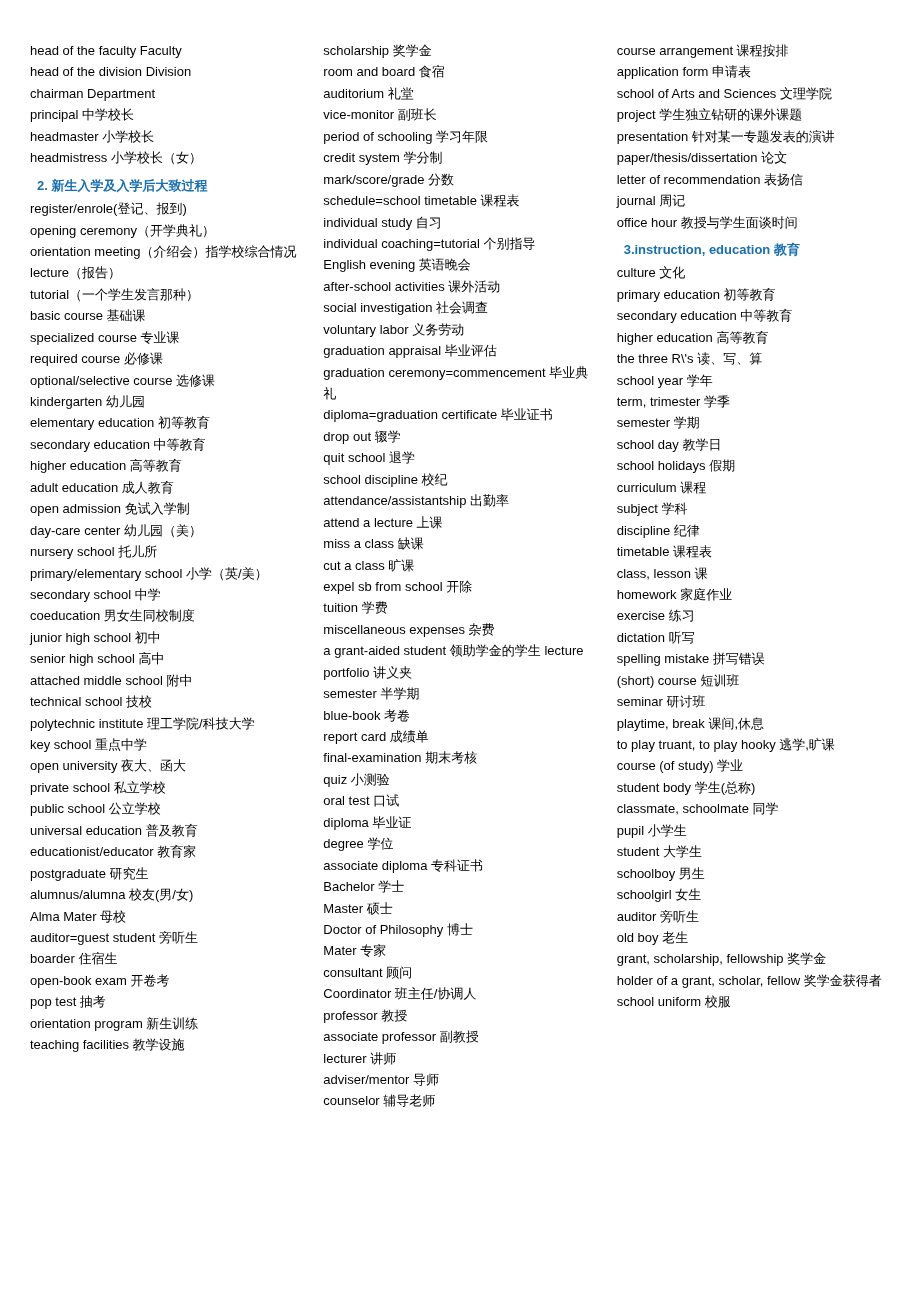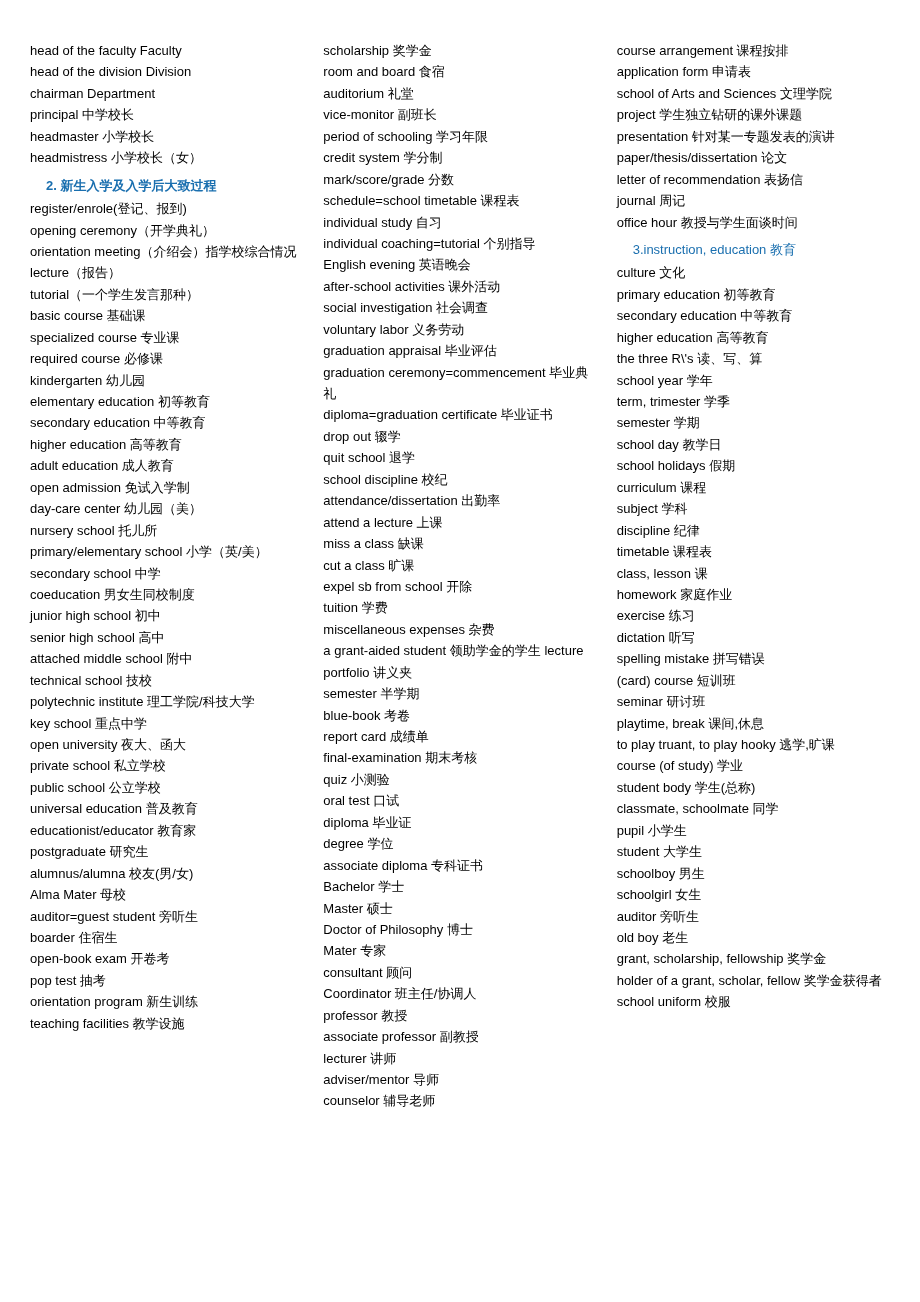--- a/index.html
+++ b/index.html
@@ -16,21 +16,21 @@
       display: grid;
       grid-template-columns: 1fr 1fr 1fr;
       gap: 16px 20px;
     }
     .col {
       line-height: 1.65;
     }
     .section-heading {
       color: #1a6faf;
       font-weight: bold;
-      margin: 6px 0 2px 16px;
+      margin: 6px 0 2px 7px;
       display: block;
     }
     .entry {
       display: block;
     }
   </style>
 </head>
 <body>
 
 <div class="columns">
@@ -44,20 +44,21 @@
       <span class="entry">headmistress 小学校长（女）</span>
       <span class="section-heading" style="color: rgb(26, 111, 175); font-weight: bold;">2. 新生入学及入学后大致过程</span>
       <span class="entry">register/enrole(登记、报到)</span>
       <span class="entry">opening ceremony（开学典礼）</span>
       <span class="entry">orientation meeting（介绍会）指学校综合情况</span>
       <span class="entry">lecture（报告）</span>
       <span class="entry">tutorial（一个学生发言那种）</span>
       <span class="entry">basic course 基础课</span>
       <span class="entry">specialized course 专业课</span>
       <span class="entry">required course 必修课</span>
+      <span class="entry">optional/selective course 选修课</span>
       <span class="entry">kindergarten 幼儿园</span>
       <span class="entry">elementary education 初等教育</span>
       <span class="entry">secondary education 中等教育</span>
       <span class="entry">higher education 高等教育</span>
       <span class="entry">adult education 成人教育</span>
       <span class="entry">open admission 免试入学制</span>
       <span class="entry">day-care center 幼儿园（美）</span>
       <span class="entry">nursery school 托儿所</span>
       <span class="entry">primary/elementary school 小学（英/美）</span>
       <span class="entry">secondary school 中学</span>
@@ -98,21 +99,21 @@
       <span class="entry">English evening 英语晚会</span>
       <span class="entry">after-school activities 课外活动</span>
       <span class="entry">social investigation 社会调查</span>
       <span class="entry">voluntary labor 义务劳动</span>
       <span class="entry">graduation appraisal 毕业评估</span>
       <span class="entry">graduation ceremony=commencement 毕业典礼</span>
       <span class="entry">diploma=graduation certificate 毕业证书</span>
       <span class="entry">drop out 辍学</span>
       <span class="entry">quit school 退学</span>
       <span class="entry">school discipline 校纪</span>
-      <span class="entry">attendance/dissertation 出勤率</span>
+      <span class="entry">attendance/assistantship 出勤率</span>
       <span class="entry">attend a lecture 上课</span>
       <span class="entry">miss a class 缺课</span>
       <span class="entry">cut a class 旷课</span>
       <span class="entry">expel sb from school 开除</span>
       <span class="entry">tuition 学费</span>
       <span class="entry">miscellaneous expenses 杂费</span>
       <span class="entry">a grant-aided student 领助学金的学生  lecture portfolio 讲义夹</span>
       <span class="entry">semester 半学期</span>
       <span class="entry">blue-book 考卷</span>
       <span class="entry">report card 成绩单</span>
@@ -139,41 +140,41 @@
       <span class="entry">course arrangement 课程按排</span>
       <span class="entry"></span>
       <span class="entry">application form 申请表</span>
       <span class="entry">school of Arts and Sciences 文理学院</span>
       <span class="entry">project 学生独立钻研的课外课题</span>
       <span class="entry">presentation 针对某一专题发表的演讲</span>
       <span class="entry">paper/thesis/dissertation 论文</span>
       <span class="entry">letter of recommendation 表扬信</span>
       <span class="entry">journal 周记</span>
       <span class="entry">office hour 教授与学生面谈时间</span>
-      <span class="section-heading" style="color: rgb(26, 111, 175); font-weight: normal;">3.instruction, education 教育</span>
+      <span class="section-heading" style="color: rgb(26, 111, 175); font-weight: bold;">3.instruction, education 教育</span>
       <span class="entry">culture 文化</span>
       <span class="entry">primary education 初等教育</span>
       <span class="entry">secondary education 中等教育</span>
       <span class="entry">higher education 高等教育</span>
       <span class="entry">the three R\'s 读、写、算</span>
       <span class="entry">school year 学年</span>
       <span class="entry">term, trimester 学季</span>
       <span class="entry">semester 学期</span>
       <span class="entry">school day 教学日</span>
       <span class="entry">school holidays 假期</span>
       <span class="entry">curriculum 课程</span>
       <span class="entry">subject 学科</span>
       <span class="entry">discipline 纪律</span>
       <span class="entry">timetable 课程表</span>
       <span class="entry">class, lesson 课</span>
       <span class="entry">homework 家庭作业</span>
       <span class="entry">exercise 练习</span>
       <span class="entry">dictation 听写</span>
       <span class="entry">spelling mistake 拼写错误</span>
-      <span class="entry">(card) course 短训班</span>
+      <span class="entry">(short) course 短训班</span>
       <span class="entry">seminar 研讨班</span>
       <span class="entry">playtime, break 课间,休息</span>
       <span class="entry">to play truant, to play hooky 逃学,旷课</span>
       <span class="entry">course (of study) 学业</span>
       <span class="entry">student body 学生(总称)</span>
       <span class="entry">classmate, schoolmate 同学</span>
       <span class="entry">pupil 小学生</span>
       <span class="entry">student 大学生</span>
       <span class="entry">schoolboy 男生</span>
       <span class="entry">schoolgirl 女生</span>

